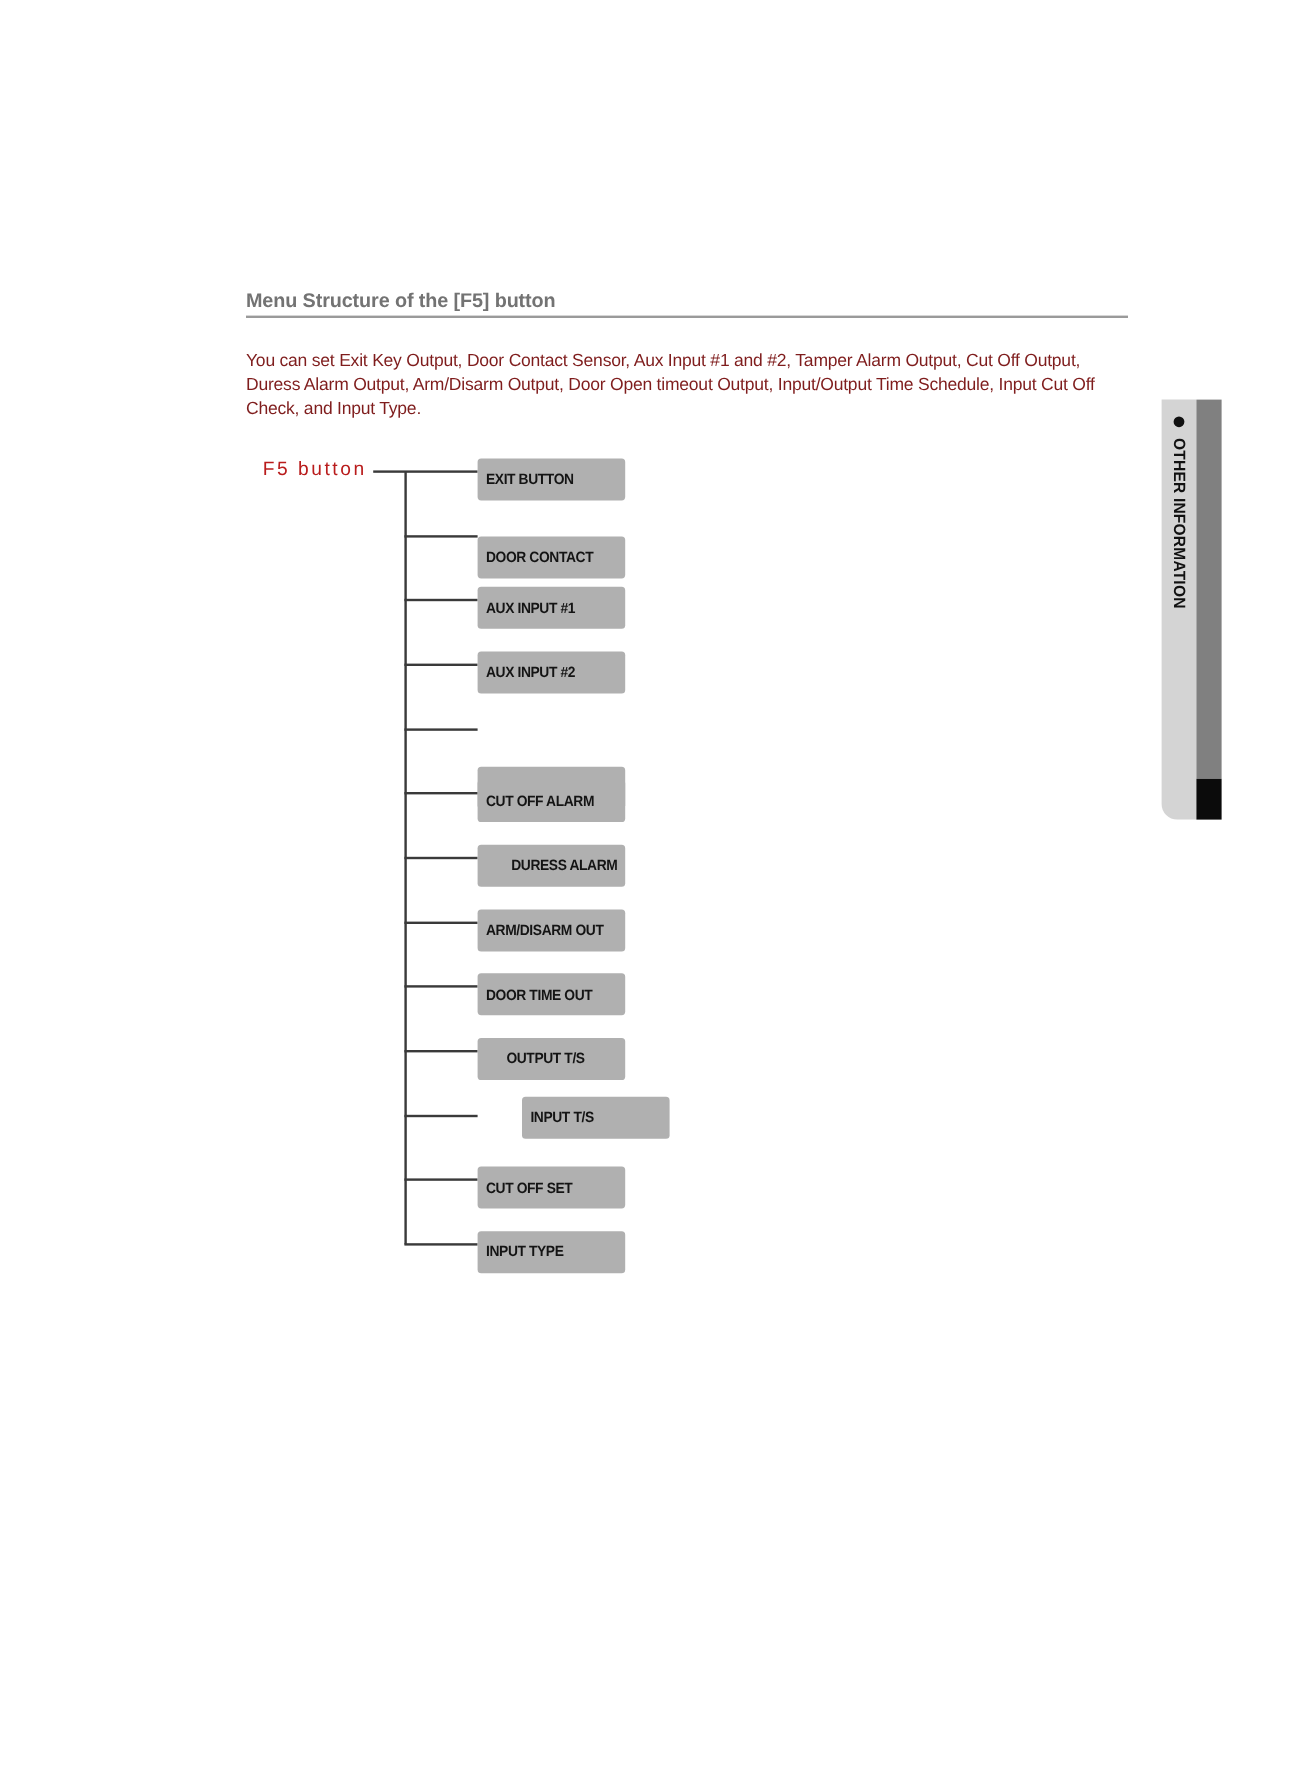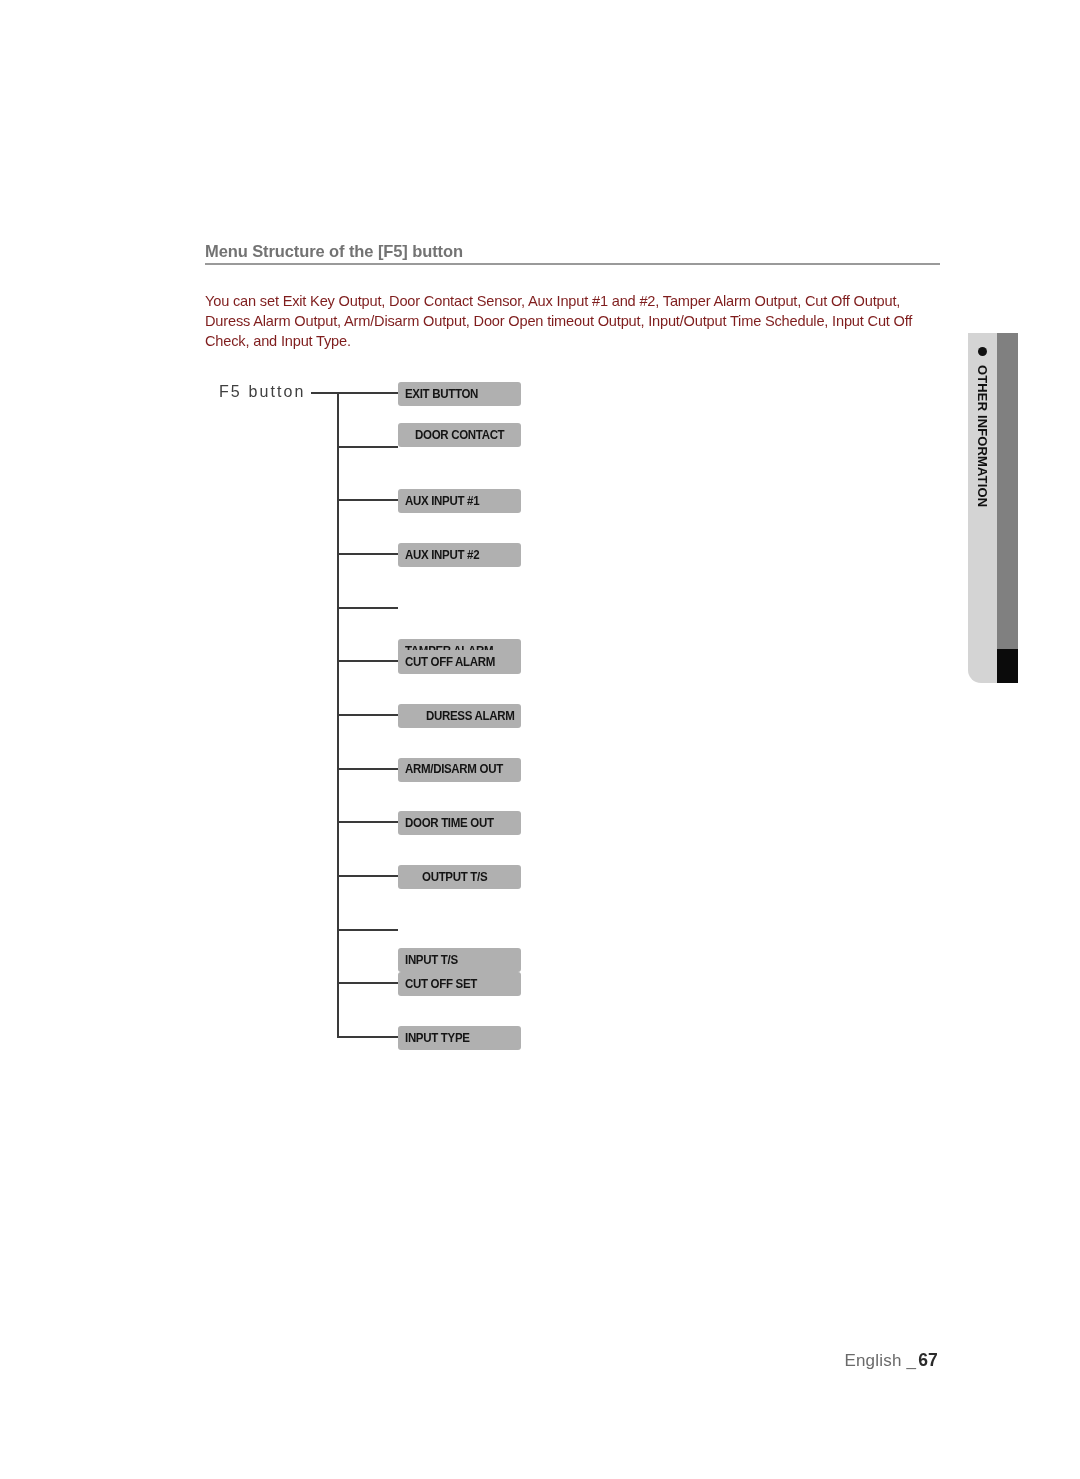--- a/index.html
+++ b/index.html
@@ -67,21 +67,21 @@
     width: 1080px;
     height: 1479px;
     pointer-events: none;
   }
   .tree-root-label {
     position: absolute;
     left: 219px;
     top: 383px;
     font-size: 16px;
     letter-spacing: 2.1px;
-    color: #404040;
+    color: #b91c1c;
     white-space: nowrap;
   }
   
   .root-connector {
     position: absolute;
     left: 311px;
     top: 392px;
     width: 87px;
     height: 2px;
     background: #3a3a3a;
@@ -100,21 +100,21 @@
     left: 337px;
     width: 61px;
     height: 2px;
     background: #3a3a3a;
   }
   
   .node {
     position: absolute;
     left: 398px;
     width: 123px;
-    height: 24px;
+    height: 35px;
     background: #b0b0b0;
     border-radius: 3px;
     box-sizing: border-box;
     padding-left: 7px;
     display: flex;
     align-items: center;
   }
   .node-label {
     font-size: 12.4px;
     font-weight: bold;
@@ -223,21 +223,21 @@
   <p class="body-copy">You can set Exit Key Output, Door Contact Sensor, Aux Input #1 and #2, Tamper Alarm Output, Cut Off Output, Duress Alarm Output, Arm/Disarm Output, Door Open timeout Output, Input/Output Time Schedule, Input Cut Off Check, and Input Type.</p>
 
   <div class="tree" id="tree-diagram">
     <div class="tree-root-label">F5 button</div>
     <div class="root-connector"></div>
     <div class="trunk" id="tree-trunk" style="height: 644.04px;"></div>
   <div class="node" style="top: 382px;">
         <span class="node-label">EXIT BUTTON</span>
       </div>
       <div class="branch" style="top: 445.67px;"></div>
-      <div class="node" style="top: 423px; justify-content: center;">
+      <div class="node" style="top: 447px;">
         <span class="node-label">DOOR CONTACT</span>
       </div>
       <div class="branch" style="top: 499.34px;"></div>
       <div class="node" style="top: 489.34px;">
         <span class="node-label">AUX INPUT #1</span>
       </div>
       <div class="branch" style="top: 553.01px;"></div>
       <div class="node" style="top: 543.01px;">
         <span class="node-label">AUX INPUT #2</span>
       </div>
@@ -259,21 +259,21 @@
       </div>
       <div class="branch" style="top: 821.36px;"></div>
       <div class="node" style="top: 811.36px;">
         <span class="node-label">DOOR TIME OUT</span>
       </div>
       <div class="branch" style="top: 875.03px;"></div>
       <div class="node" style="top: 865.03px; padding-left: 24px;">
         <span class="node-label">OUTPUT T/S</span>
       </div>
       <div class="branch" style="top: 928.7px;"></div>
-      <div class="node" style="top: 948px;">
+      <div class="node" style="top: 914px; margin-left: 37px;">
         <span class="node-label">INPUT T/S</span>
       </div>
       <div class="branch" style="top: 982.37px;"></div>
       <div class="node" style="top: 972.37px;">
         <span class="node-label">CUT OFF SET</span>
       </div>
       <div class="branch" style="top: 1036.04px;"></div>
       <div class="node" style="top: 1026.04px;">
         <span class="node-label">INPUT TYPE</span>
       </div>
@@ -282,17 +282,14 @@
   <div class="side-tab">
     <div class="side-tab-panel"></div>
     <div class="side-tab-stripe"></div>
     <div class="side-tab-block"></div>
     <div class="side-tab-text">
       <span class="side-tab-bullet"></span>
       <span class="side-tab-title">OTHER INFORMATION</span>
     </div>
   </div>
 
-  <div class="footer">
-    <span>English _</span><span class="footer-page-number">67</span>
-  </div>
 
 </div>
 
 </body></html>

